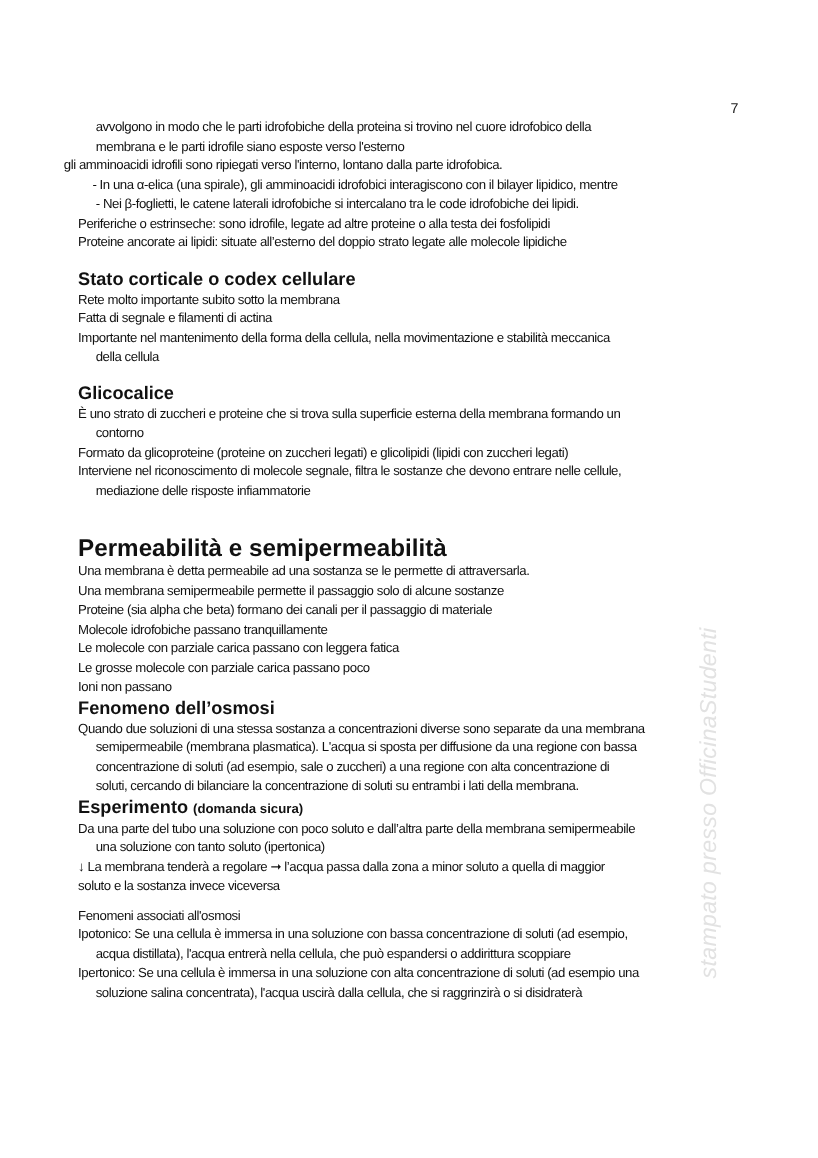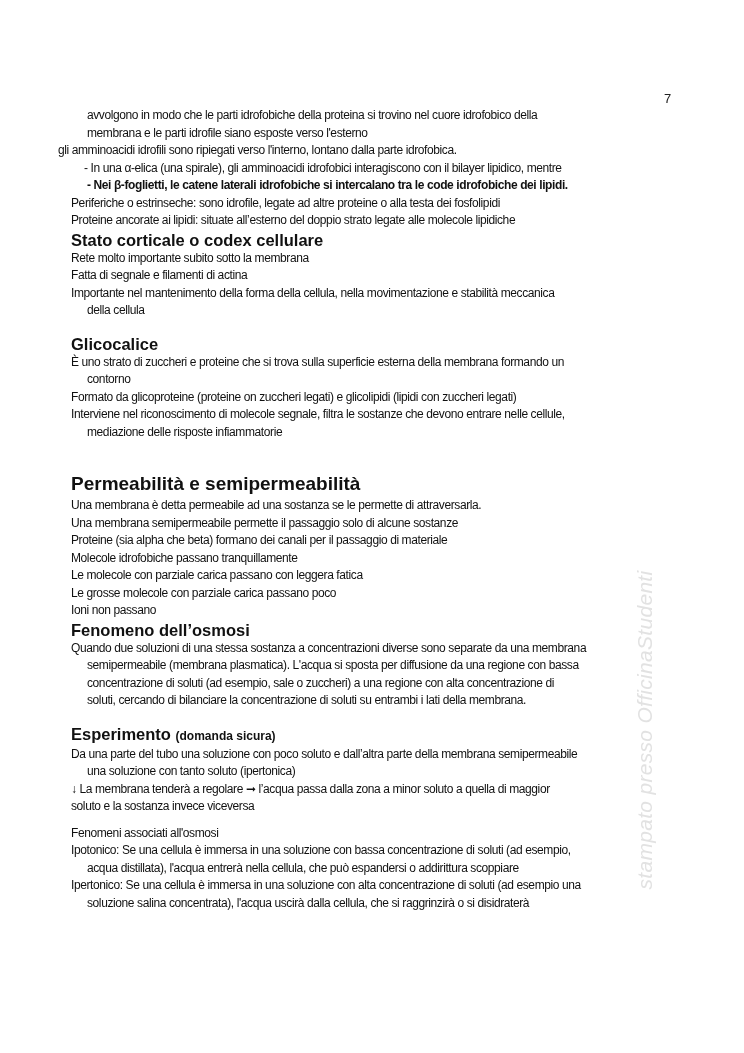--- a/index.html
+++ b/index.html
@@ -10,27 +10,27 @@
     .page-number {
       position: absolute; left: 664px; top: 91px;
       font-family: "Liberation Sans", sans-serif; font-size: 13px; color: #222;
     }
     .content {
       position: absolute; left: 71px; top: 107px; width: 600px;
     }
     .para { font-family: "Liberation Sans", sans-serif; font-size: 12px; line-height: 17.5px; color: #111; letter-spacing: -0.4px; }
     .indent1 { padding-left: 16px; }
     .indent-dash { padding-left: 13px; }
-    .indent-dash2 { padding-left: 16px; font-weight: bold; }
+    .indent-dash2 { padding-left: 16px; }
     .h2 {
       font-family: "Liberation Sans", sans-serif; font-size: 16.5px; color: #111;
       line-height: 20px; margin: 0;
     }
     .h1 {
-      font-family: "Liberation Sans", sans-serif; font-size: 19px; color: #111;
+      font-family: "Liberation Sans", sans-serif; font-size: 22px; color: #111;
       line-height: 26px; margin: 0;
     }
     .small-note { font-size: 12px; }
     .watermark {
       position: absolute; left: 645px; top: 730px;
       transform: translate(-50%, -50%) rotate(-90deg);
       font-family: "Liberation Sans", sans-serif; font-style: italic;
       font-size: 21px; color: #e2e2e2; white-space: nowrap; letter-spacing: 0.3px;
     }
   </style>
@@ -46,21 +46,21 @@
   <div>
     <div class="para indent1">avvolgono in modo che le parti idrofobiche della proteina si trovino nel cuore idrofobico della</div>
     <div class="para indent1">membrana e le parti idrofile siano esposte verso l'esterno</div>
     <div class="para" style="margin-left:-13px">gli amminoacidi idrofili sono ripiegati verso l'interno, lontano dalla parte idrofobica.</div>
     <div class="para indent-dash">- In una α-elica (una spirale), gli amminoacidi idrofobici interagiscono con il bilayer lipidico, mentre</div>
     <div class="para indent-dash2">-  Nei β-foglietti, le catene laterali idrofobiche si intercalano tra le code idrofobiche dei lipidi.</div>
     <div class="para">Periferiche o estrinseche: sono idrofile, legate ad altre proteine o alla testa dei fosfolipidi</div>
     <div class="para">Proteine ancorate ai lipidi: situate all’esterno del doppio strato legate alle molecole lipidiche</div>
   </div>
 
-  <div style="">
+  <div style="margin-top:14px;">
     <h2 class="h2">Stato corticale o codex cellulare</h2>
     <div class="para">Rete molto importante subito sotto la membrana</div>
     <div class="para">Fatta di segnale e filamenti di actina</div>
     <div class="para">Importante nel mantenimento della forma della cellula, nella movimentazione e stabilità meccanica</div>
     <div class="para indent1">della cellula</div>
   </div>
 
   <div style="margin-top:14px;">
     <h2 class="h2">Glicocalice</h2>
     <div class="para">È uno strato di zuccheri e proteine che si trova sulla superficie esterna della membrana formando un</div>
@@ -82,21 +82,21 @@
   </div>
 
   <div>
     <h2 class="h2">Fenomeno dell’osmosi</h2>
     <div class="para">Quando due soluzioni di una stessa sostanza a concentrazioni diverse sono separate da una membrana</div>
     <div class="para indent1">semipermeabile (membrana plasmatica). L'acqua si sposta per diffusione da una regione con bassa</div>
     <div class="para indent1">concentrazione di soluti (ad esempio, sale o zuccheri) a una regione con alta concentrazione di</div>
     <div class="para indent1">soluti, cercando di bilanciare la concentrazione di soluti su entrambi i lati della membrana.</div>
   </div>
 
-  <div style="margin-top:14px;">
+  <div style="">
     <h2 class="h2">
       <span>Esperimento</span>
       <span class="small-note">(domanda sicura)</span>
     </h2>
     <div class="para">Da una parte del tubo una soluzione con poco soluto e dall’altra parte della membrana semipermeabile</div>
     <div class="para indent1">una soluzione con tanto soluto (ipertonica)</div>
     <div class="para">↓ La membrana tenderà a regolare ➞ l’acqua passa dalla zona a minor soluto a quella di maggior</div>
     <div class="para">soluto e la sostanza invece viceversa</div>
   </div>
 

